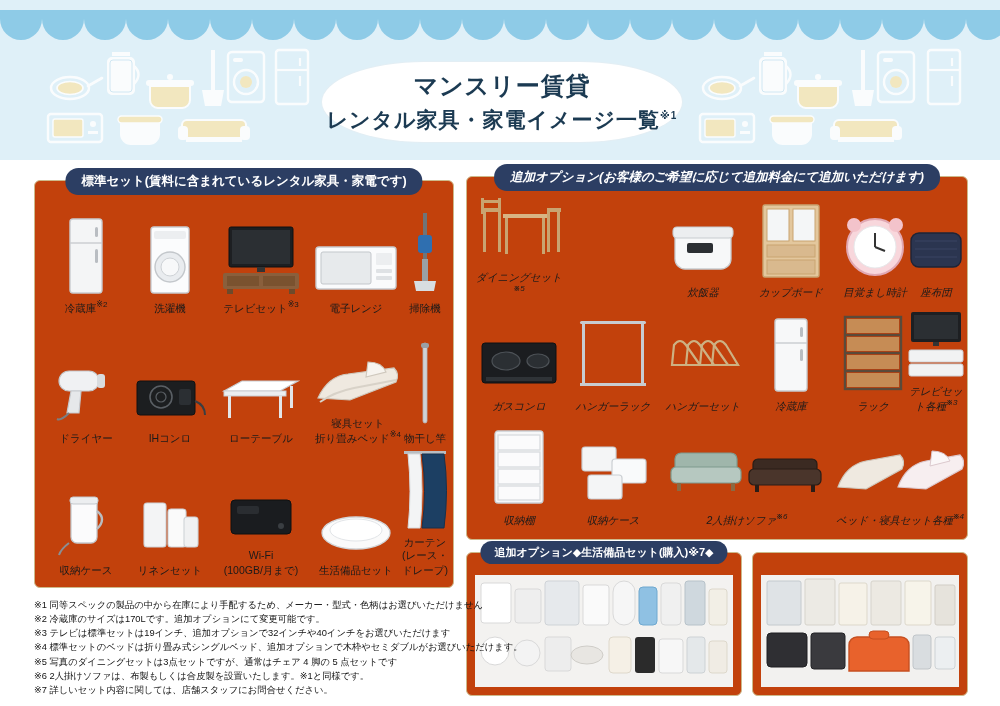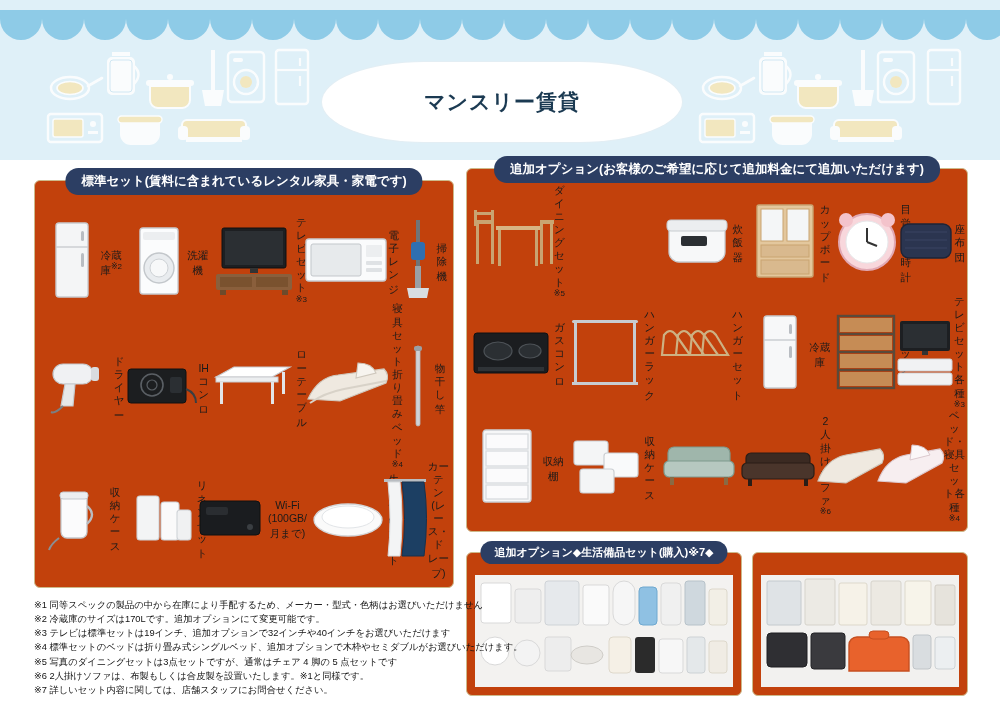--- a/index.html
+++ b/index.html
@@ -31,21 +31,21 @@
     flex:0 0 42px;
   }
   .hi{position:absolute;opacity:.85;}
   .title-badge{
     position:absolute;left:322px;top:62px;width:360px;height:80px;
     background:#ffffff;
     border-radius:180px/70px;
     box-shadow:0 0 0 1px #e3eef4;
     display:flex;flex-direction:column;align-items:center;justify-content:center;
   }
-  .title-badge .t1{font-size:21px;font-weight:bold;color:#1b3a52;letter-spacing:1px;}
+  .title-badge .t1{font-size:24px;font-weight:bold;color:#1b3a52;letter-spacing:1px;}
   .title-badge .t2{font-size:21px;font-weight:bold;color:#1b3a52;letter-spacing:1px;margin-top:4px;}
   .title-badge .t2 sup{font-size:10px;vertical-align:super;}
 
   
   .panel{
     position:absolute;
     border:1px solid #cdb98a;
     border-radius:6px;
     background:#c2410c;
   }
@@ -55,21 +55,21 @@
     top:-13px;
     background:#2c3e63;
     color:#fff;
     font-size:12.5px;
     font-weight:bold;
     padding:5px 16px;
     border-radius:13px;
     white-space:nowrap;
   }
   .cell{
-    display:flex;align-items:center;justify-content:flex-end;
+    display:flex;flex-direction:column;align-items:center;justify-content:flex-end;
     box-sizing:border-box;
   }
   .thumb{
     display:flex;align-items:flex-end;justify-content:center;
     width:100%;
   }
   .cap{
     font-size:10.5px;
     line-height:1.25;
     text-align:center;
@@ -224,20 +224,21 @@
     </svg>
     <svg class="hi" style="left:828px;top:112px;" width="76" height="36" viewBox="0 0 76 36">
       <rect x="6" y="8" width="64" height="18" rx="5" fill="#f6e6b6" stroke="#ffffff" stroke-width="2"></rect>
       <rect x="2" y="14" width="10" height="14" rx="4" fill="#ffffff"></rect>
       <rect x="64" y="14" width="10" height="14" rx="4" fill="#ffffff"></rect>
       <rect x="10" y="26" width="56" height="4" fill="#ffffff"></rect>
     </svg>
 
     <div class="title-badge">
       <div class="t1">マンスリー賃貸</div>
+      <div class="t2"><span>レンタル家具・家電イメージ一覧</span><sup>※1</sup></div>
     </div>
   </div>
 
   <div class="panel" style="left:34px;top:180px;width:418px;height:406px;">
     <div class="panel-title">標準セット(賃料に含まれているレンタル家具・家電です)</div>
 
     <div class="cell" style="position:absolute;left:12px;top:24px;width:78px;height:110px;">
       <div class="thumb">
         <svg width="46" height="78" viewBox="0 0 46 78">
             <rect x="7" y="2" width="32" height="74" rx="3" fill="#f4f5f6" stroke="#c9ccd0" stroke-width="1.4"></rect>
@@ -401,21 +402,21 @@
             <rect x="2" y="4" width="42" height="3" fill="#b9bdc2"></rect>
             <path d="M6 7 q4 38 0 74 h12 q4 -38 0 -74 z" fill="#f3f4f5" stroke="#d7dadd" stroke-width="1"></path>
             <path d="M20 7 q5 38 0 74 h22 q5 -38 0 -74 z" fill="#1c3f63" stroke="#16314d" stroke-width="1"></path>
           </svg>
       </div>
       <div class="cap"><span>カーテン
 (レース・ドレープ)</span><sup></sup></div>
     </div>
   </div>
 
-  <div class="panel" style="left:466px;top:168px;width:500px;height:362px;">
+  <div class="panel" style="left:466px;top:176px;width:500px;height:362px;font-style:italic;">
     <div class="panel-title">追加オプション(お客様のご希望に応じて追加料金にて追加いただけます)</div>
 
     <div class="cell" style="position:absolute;left:6px;top:22px;width:92px;height:100px;">
       <div class="thumb">
         <svg width="84" height="74" viewBox="0 0 84 74">
             <rect x="26" y="22" width="44" height="4" fill="#d8b483"></rect>
             <rect x="28" y="26" width="3" height="36" fill="#c9a471"></rect>
             <rect x="65" y="26" width="3" height="36" fill="#c9a471"></rect>
             <rect x="6" y="16" width="18" height="4" fill="#c9a471"></rect>
             <rect x="6" y="20" width="3" height="40" fill="#c9a471"></rect>

